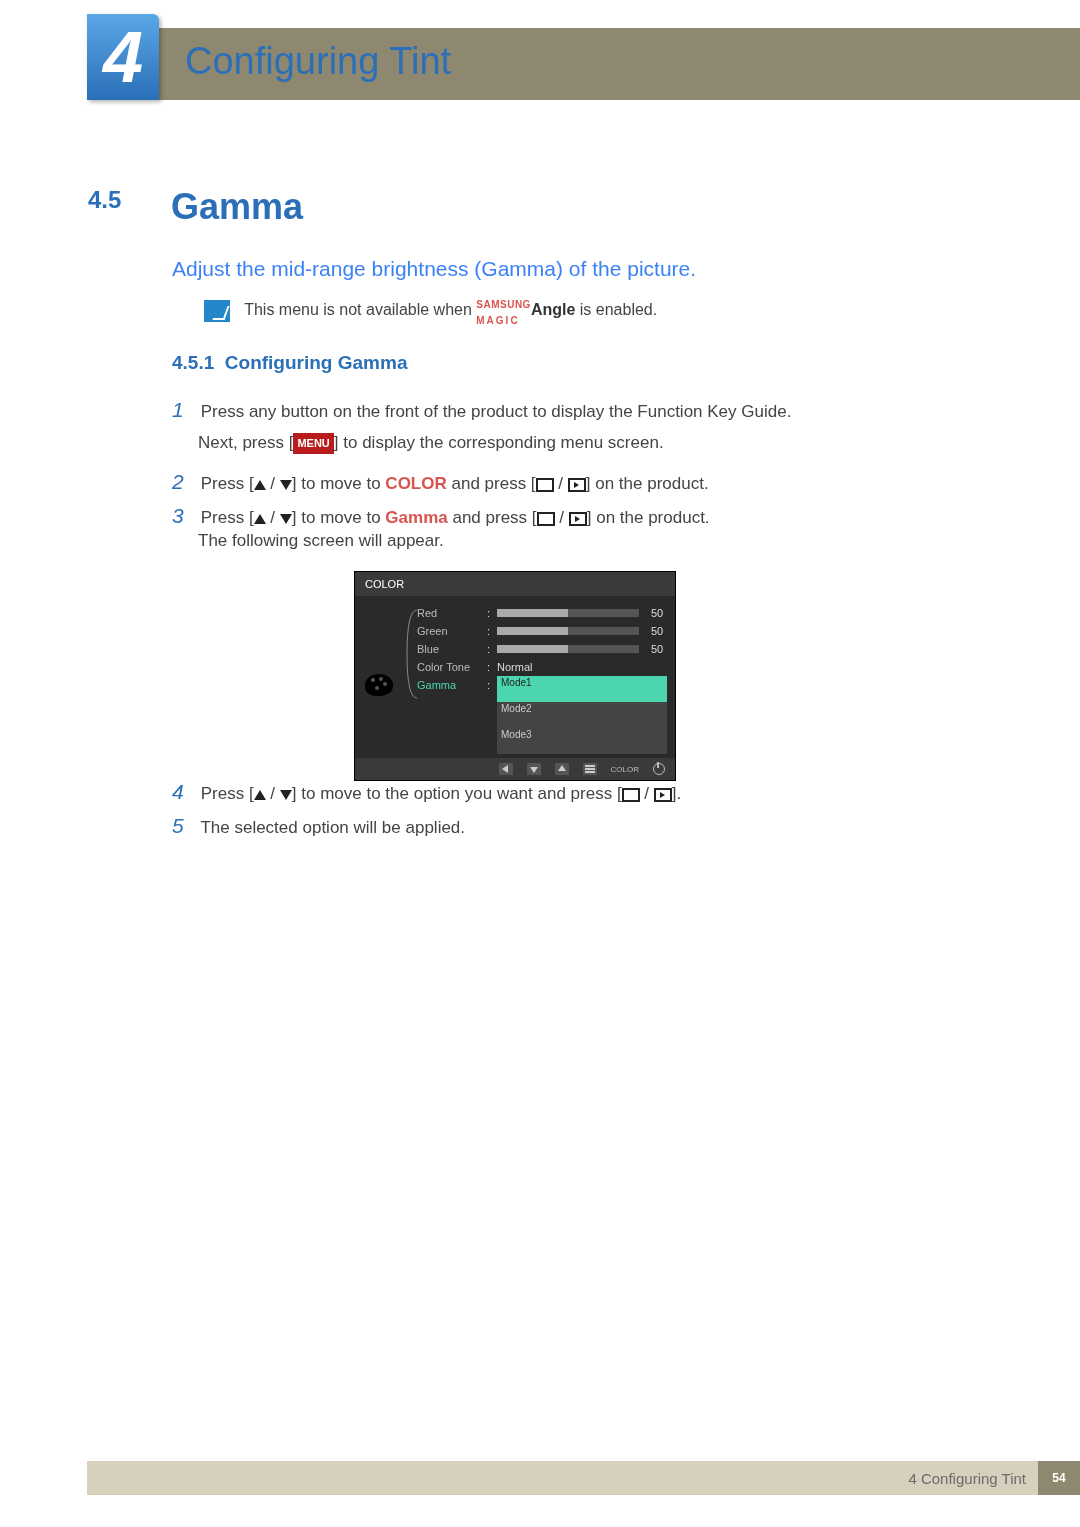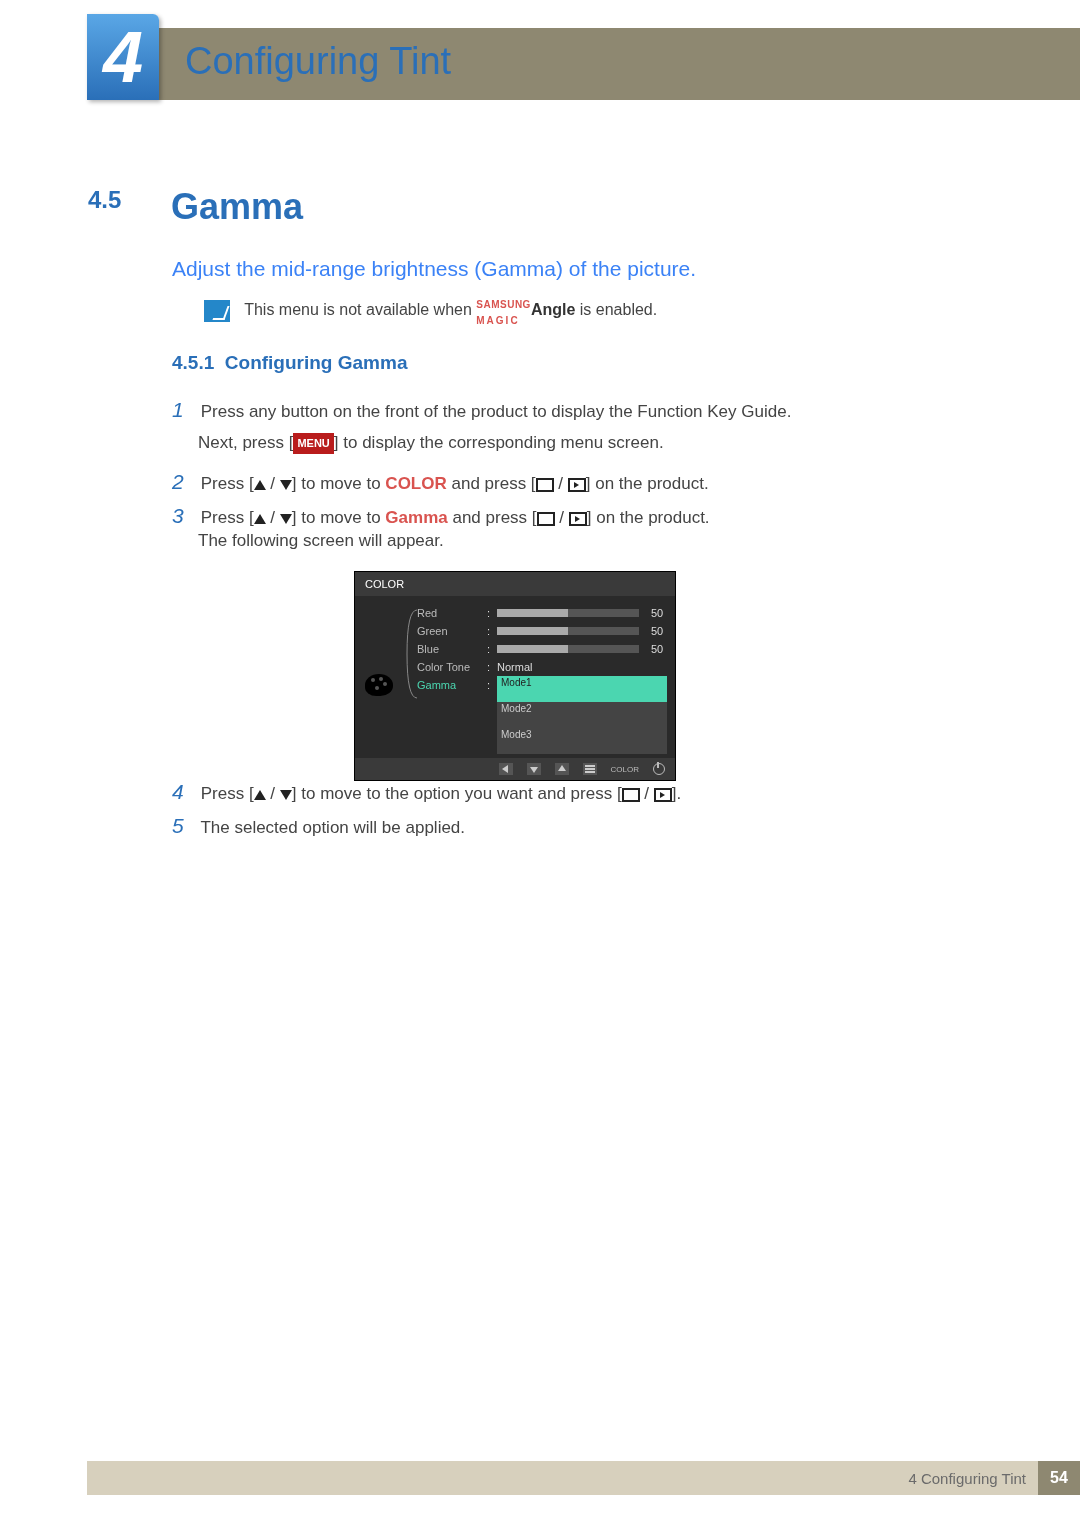--- a/index.html
+++ b/index.html
@@ -114,21 +114,21 @@
   
   .footbar{
     position:absolute;left:87px;right:0;bottom:32px;height:34px;
     background:#d7d0bd;
     display:flex;align-items:center;justify-content:flex-end;
     font-size:15px;color:#6b6b6b;
   }
   .footpage{
     background:#8e8871;color:#fff;font-weight:bold;
     height:34px;width:42px;display:flex;align-items:center;justify-content:center;
-    margin-left:12px;font-size:16px;
+    margin-left:12px;font-size:12px;
   }
   .footlabel{margin-right:0;}
   .footnum{margin-right:4px;}
   
   .vline{
     position:absolute;top:245px;left:155px;width:1px;height:600px;
     background:transparent;
   }
 </style>
 </head>

